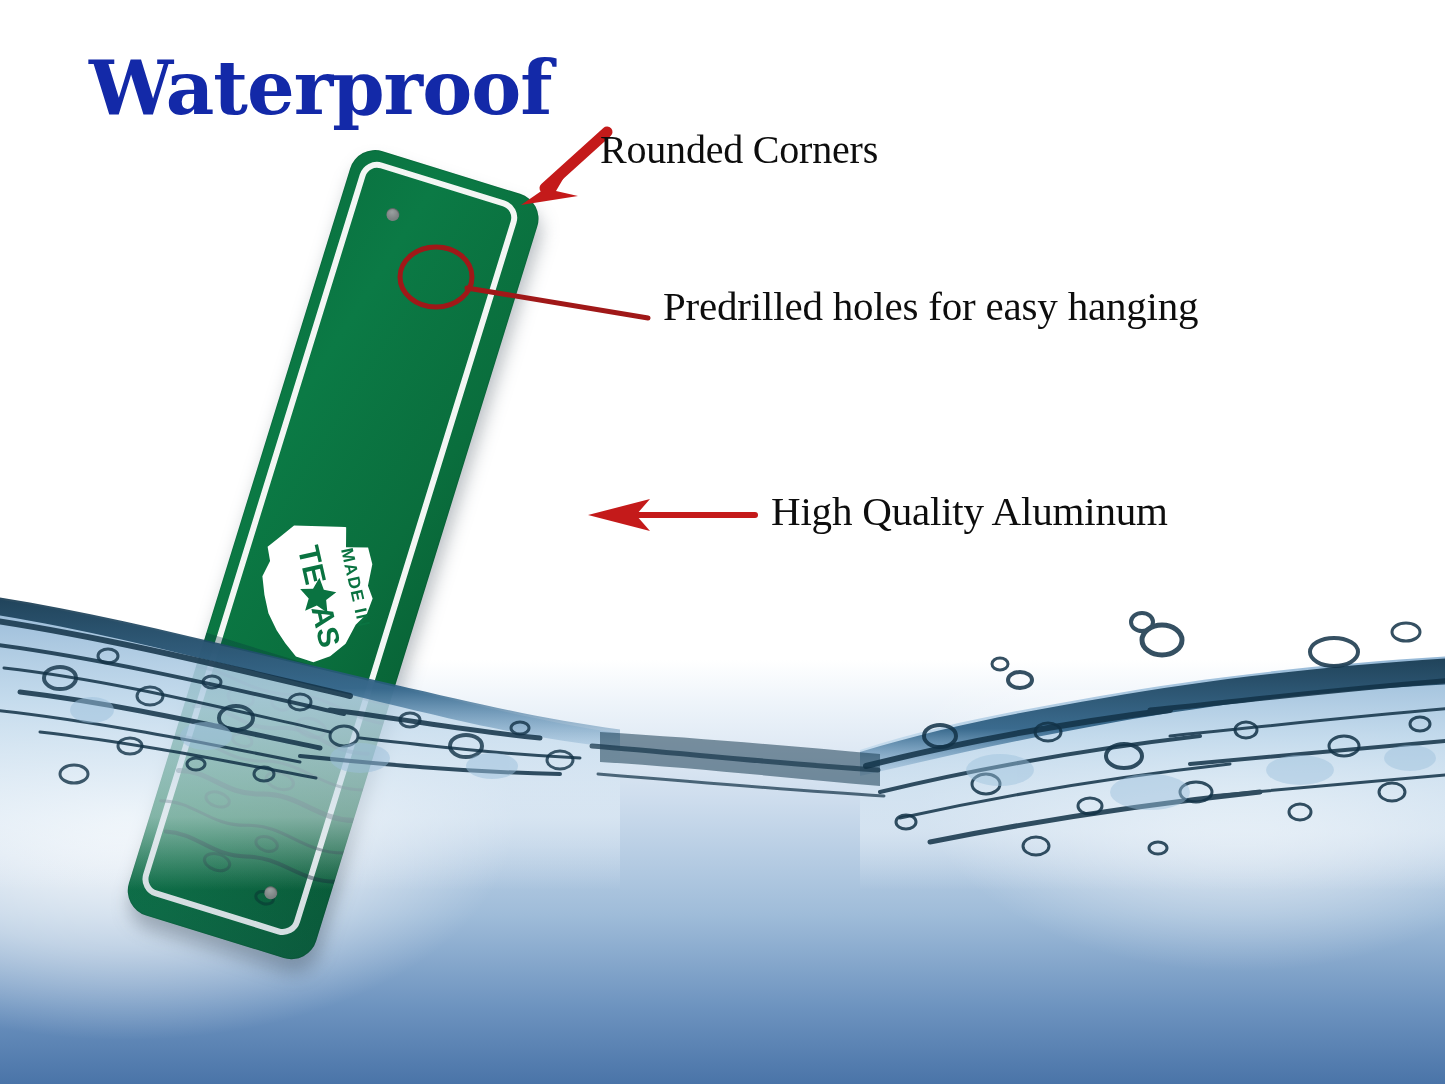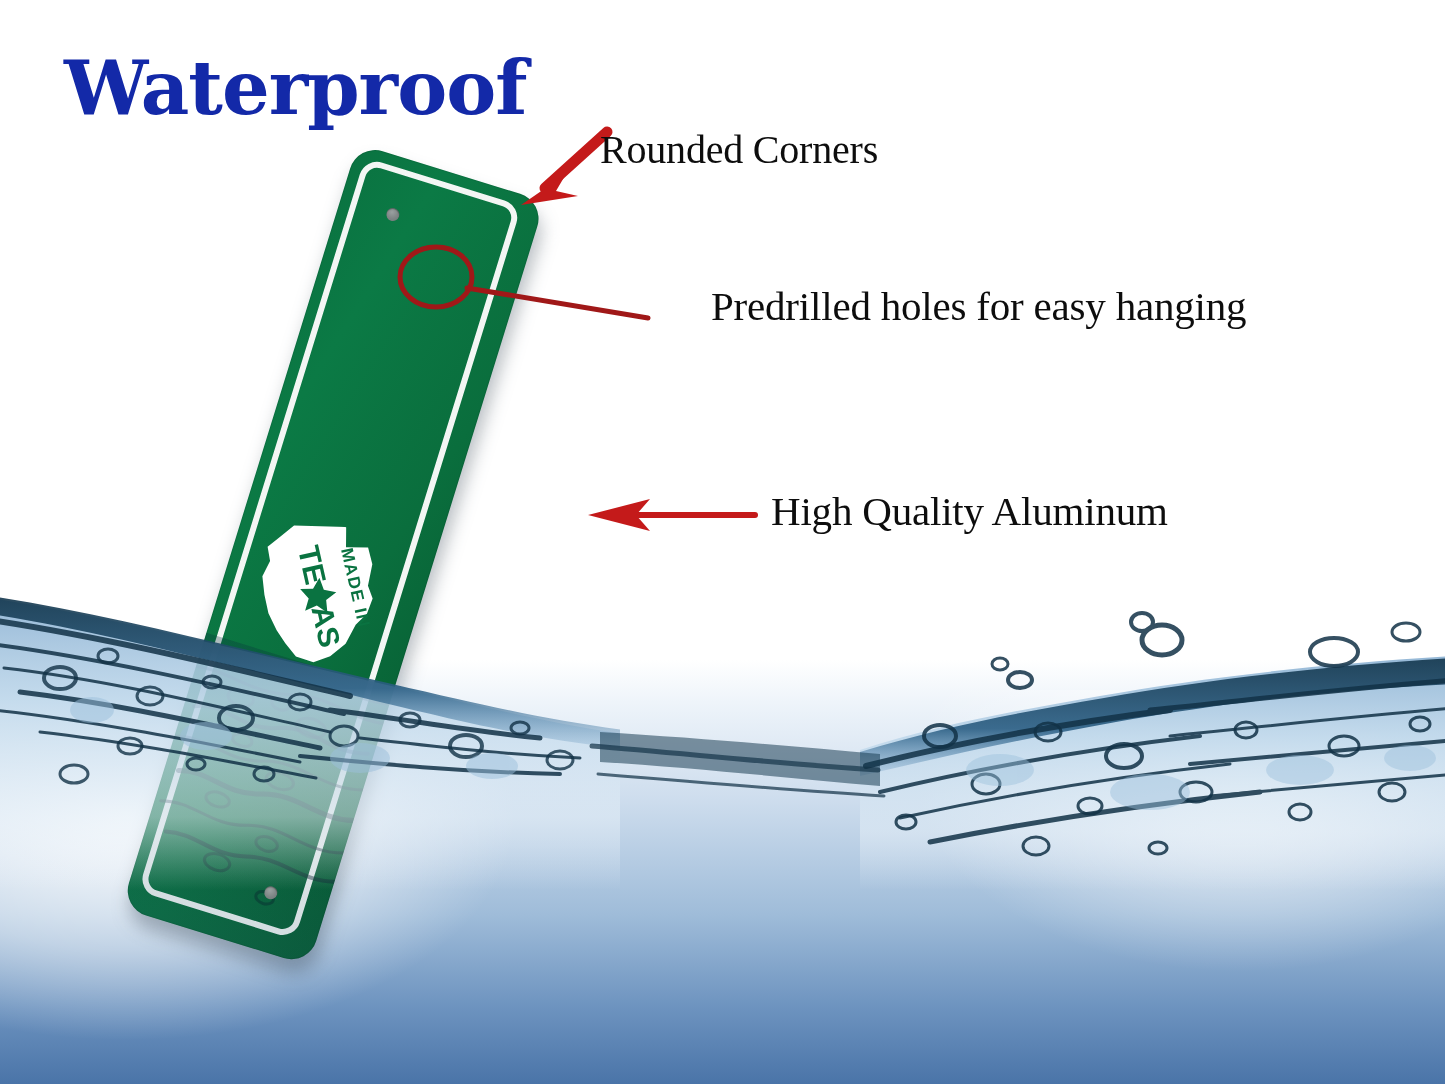--- a/index.html
+++ b/index.html
@@ -59,25 +59,25 @@
   
   .sign-submerged{
     position:absolute;left:0;top:512px;width:196px;height:288px;
     background:linear-gradient(to bottom,rgba(8,48,60,.30) 0%,rgba(10,55,70,.16) 22%,rgba(20,70,95,.10) 60%,rgba(35,85,120,.16) 100%);
   }
   .sign-caustics{position:absolute;left:0;top:500px;width:196px;height:300px;opacity:.85;}
 
   
   .label{position:absolute;color:#0d0d0d;white-space:nowrap;font-family:Liberation Serif, serif;}
   #label-rounded{left:600px;top:126px;font-size:40px;letter-spacing:-0.2px;}
-  #label-holes{left:663px;top:282px;font-size:41px;letter-spacing:-0.2px;margin-left:48px;}
+  #label-holes{left:663px;top:282px;font-size:41px;letter-spacing:-0.2px;}
   #label-aluminum{left:771px;top:487px;font-size:41px;letter-spacing:-0.2px;text-align:right;}
 
   #title-waterproof{
-    position:absolute;left:64px;top:44px;
+    position:absolute;left:89px;top:44px;
     font-family:"DejaVu Serif","Liberation Serif",serif;
     font-weight:700;font-size:75px;color:#1329a8;letter-spacing:-1px;
   }
 
   .anno{position:absolute;left:0;top:0;width:1445px;height:1084px;pointer-events:none;}
 </style>
 </head>
 <body>
 
 <div id="stage">

